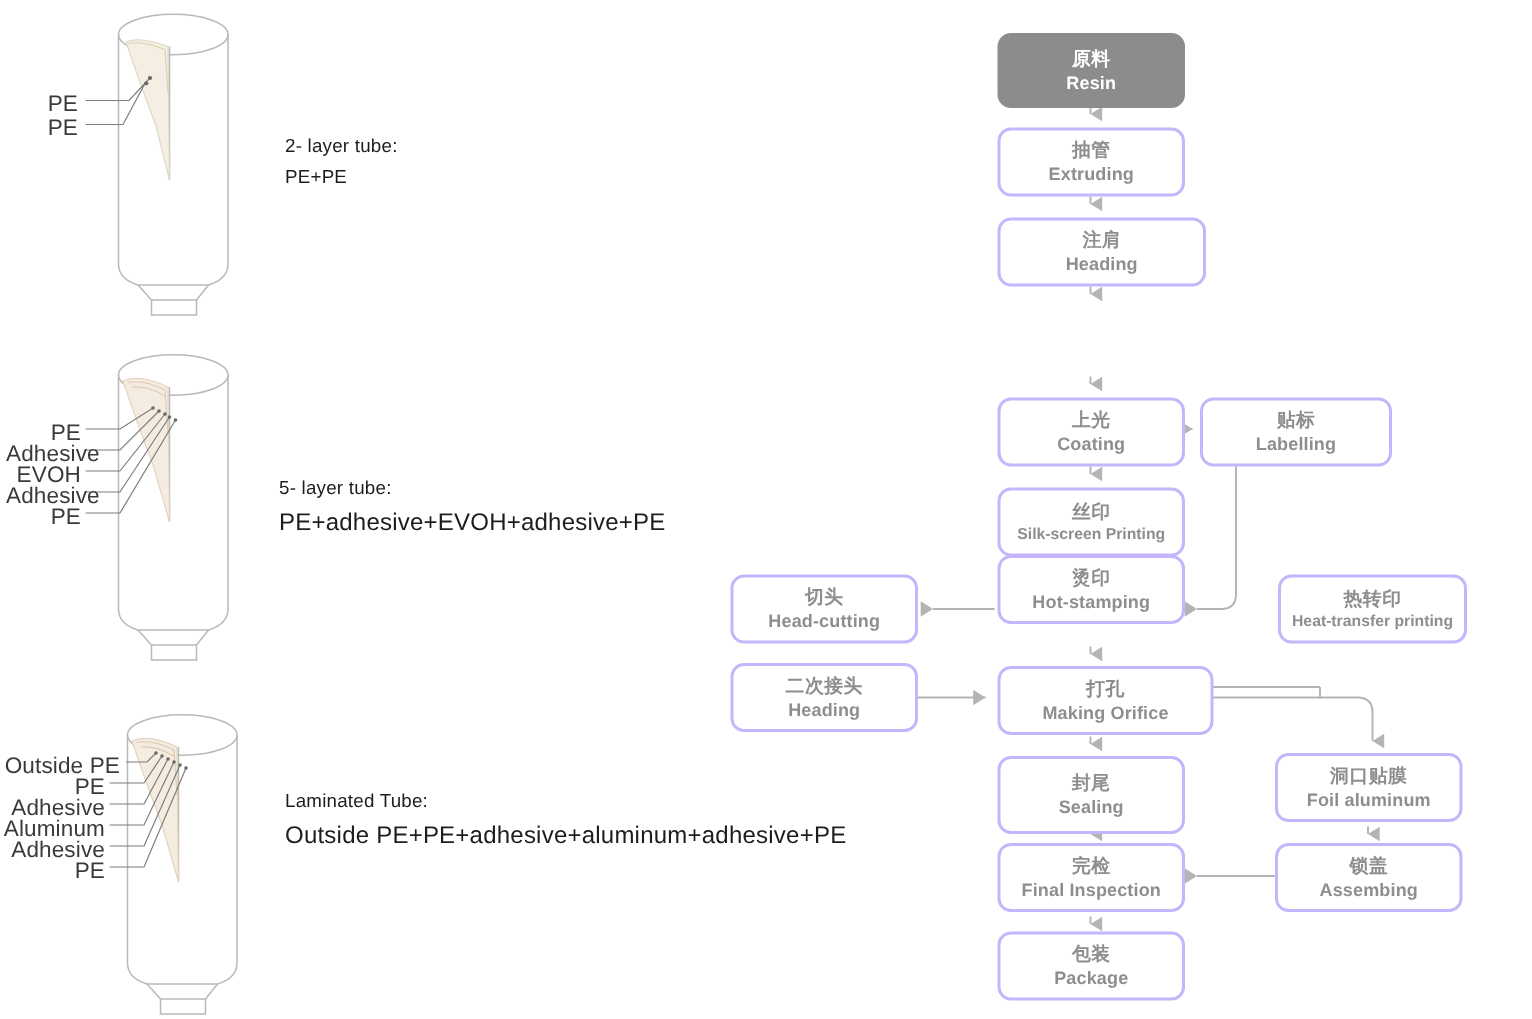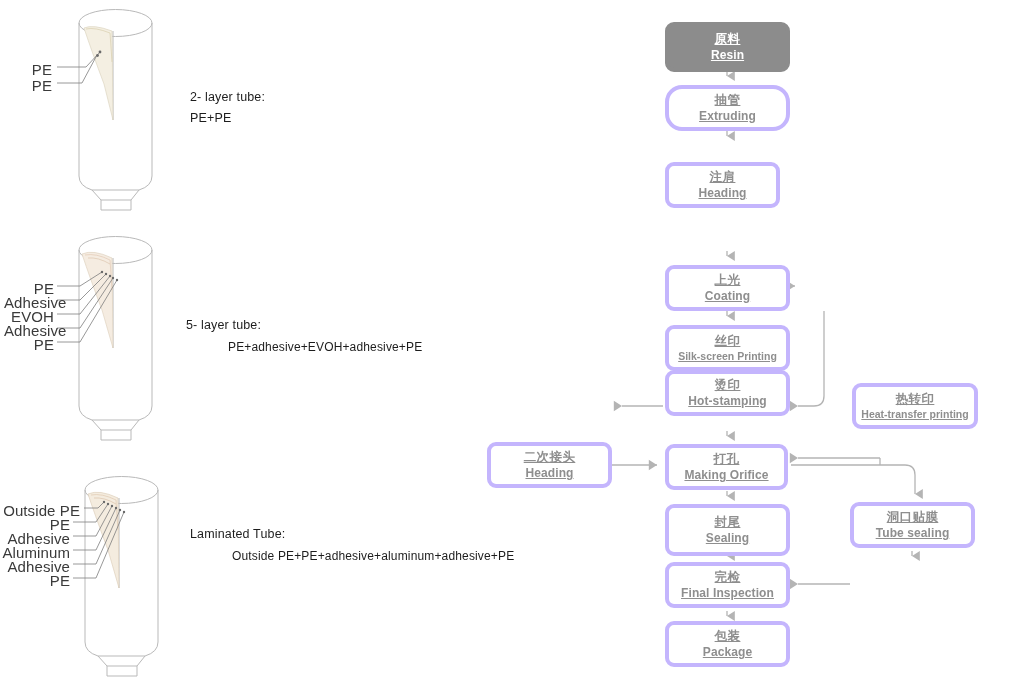--- a/index.html
+++ b/index.html
@@ -29,37 +29,36 @@
     font-family: "Liberation Sans", "DejaVu Sans", sans-serif;
   }
 
   .desc {
     position: absolute;
     font-size: 12.5px;
     color: #1d1d1d;
     white-space: nowrap;
     letter-spacing: .15px;
   }
-  .desc.small { font-size: 12px; margin-left: 42px; }
+  .desc.small { font-size: 16px; }
 
   
   .fc-box {
     position: absolute;
     box-sizing: border-box;
-    border: 4px solid #c4b5fd;
+    border: 2px solid #c4b5fd;
     border-radius: 9px;
     background: #ffffff;
     display: flex;
     flex-direction: column;
     align-items: center;
     justify-content: center;
     color: #8e8e8e;
     line-height: 1.28;
     text-align: center;
-    text-decoration: underline;
   }
   .fc-box .cn {
     font-size: 12.5px;
     font-weight: 700;
     letter-spacing: .4px;
   }
   .fc-box .en {
     font-size: 12px;
     font-weight: 700;
     letter-spacing: .1px;
@@ -238,77 +237,89 @@
 
       <line x1="850" y1="584" x2="798" y2="584" marker-end="url(#arrowLeft)"></line>
     </g>
   </svg>
 
   <div class="fc-box head" style="left:665px; top:22px; width:125px; height:50px;">
     <span class="cn">原料</span>
     <span class="en">Resin</span>
   </div>
 
-  <div class="fc-box" style="left:665px; top:85px; width:125px; height:46px;border-radius:17px;">
+  <div class="fc-box" style="left:665px; top:85px; width:125px; height:46px;">
     <span class="cn">抽管</span>
     <span class="en">Extruding</span>
   </div>
 
-  <div class="fc-box" style="left:665px; top:145px; width:115px; height:46px;margin-top:17px;">
+  <div class="fc-box" style="left:665px; top:145px; width:139px; height:46px;">
     <span class="cn">注肩</span>
     <span class="en">Heading</span>
   </div>
 
 
   <div class="fc-box" style="left:665px; top:265px; width:125px; height:46px;">
     <span class="cn">上光</span>
     <span class="en">Coating</span>
   </div>
 
+  <div class="fc-box" style="left:800px; top:265px; width:128px; height:46px;">
+    <span class="cn">贴标</span>
+    <span class="en">Labelling</span>
+  </div>
 
   <div class="fc-box tight" style="left:665px; top:325px; width:125px; height:46px;">
     <span class="cn">丝印</span>
     <span class="en">Silk-screen Printing</span>
   </div>
 
   <div class="fc-box" style="left:665px; top:370px; width:125px; height:46px;">
     <span class="cn">烫印</span>
     <span class="en">Hot-stamping</span>
   </div>
 
+  <div class="fc-box" style="left:487px; top:383px; width:125px; height:46px;">
+    <span class="cn">切头</span>
+    <span class="en">Head-cutting</span>
+  </div>
 
   <div class="fc-box tight" style="left:852px; top:383px; width:126px; height:46px;">
     <span class="cn">热转印</span>
     <span class="en">Heat-transfer printing</span>
   </div>
 
   <div class="fc-box" style="left:487px; top:442px; width:125px; height:46px;">
     <span class="cn">二次接头</span>
     <span class="en">Heading</span>
   </div>
 
-  <div class="fc-box" style="left:665px; top:444px; width:123px; height:46px;">
+  <div class="fc-box" style="left:665px; top:444px; width:144px; height:46px;">
     <span class="cn">打孔</span>
     <span class="en">Making Orifice</span>
   </div>
 
   <div class="fc-box" style="left:665px; top:504px; width:125px; height:52px;">
     <span class="cn">封尾</span>
     <span class="en">Sealing</span>
   </div>
 
   <div class="fc-box" style="left:850px; top:502px; width:125px; height:46px;">
     <span class="cn">洞口贴膜</span>
-    <span class="en">Tube sealing</span>
+    <span class="en">Foil aluminum</span>
   </div>
 
   <div class="fc-box" style="left:665px; top:562px; width:125px; height:46px;">
     <span class="cn">完检</span>
     <span class="en">Final Inspection</span>
   </div>
 
+  <div class="fc-box" style="left:850px; top:562px; width:125px; height:46px;">
+    <span class="cn">锁盖</span>
+    <span class="en">Assembing</span>
+  </div>
 
   <div class="fc-box" style="left:665px; top:621px; width:125px; height:46px;">
     <span class="cn">包装</span>
     <span class="en">Package</span>
   </div>
 
 </div>
 
 </body></html>

